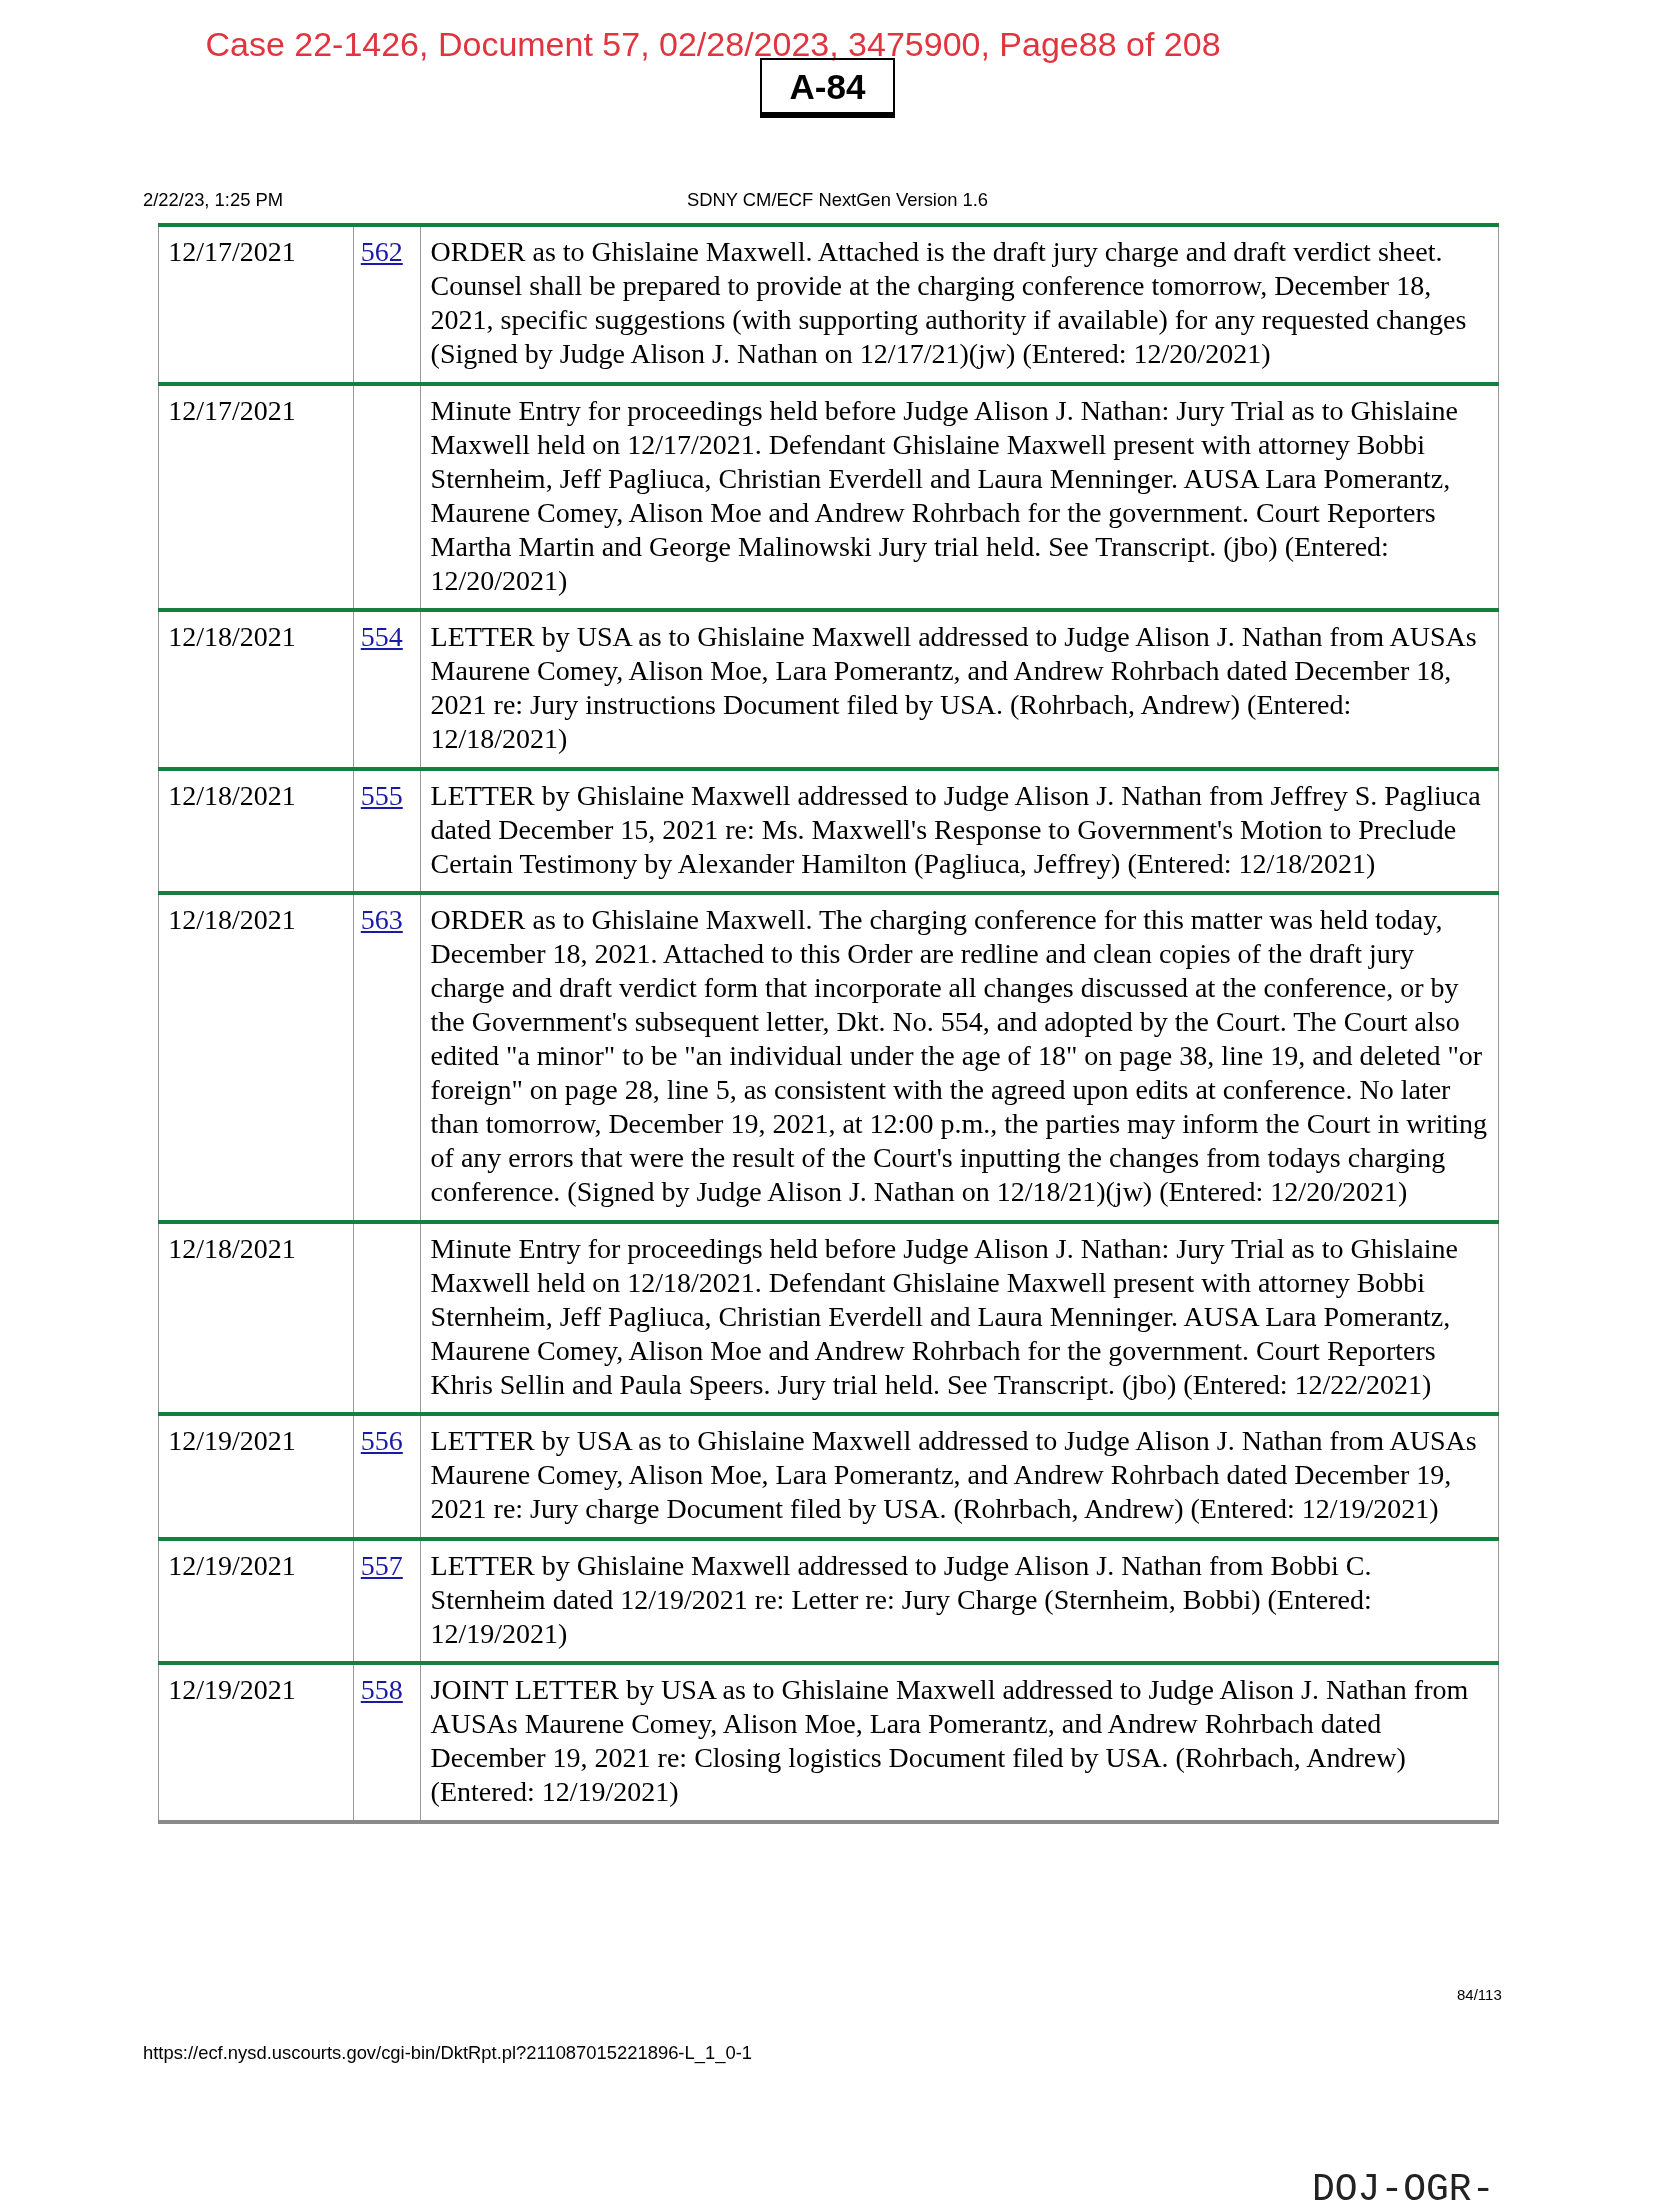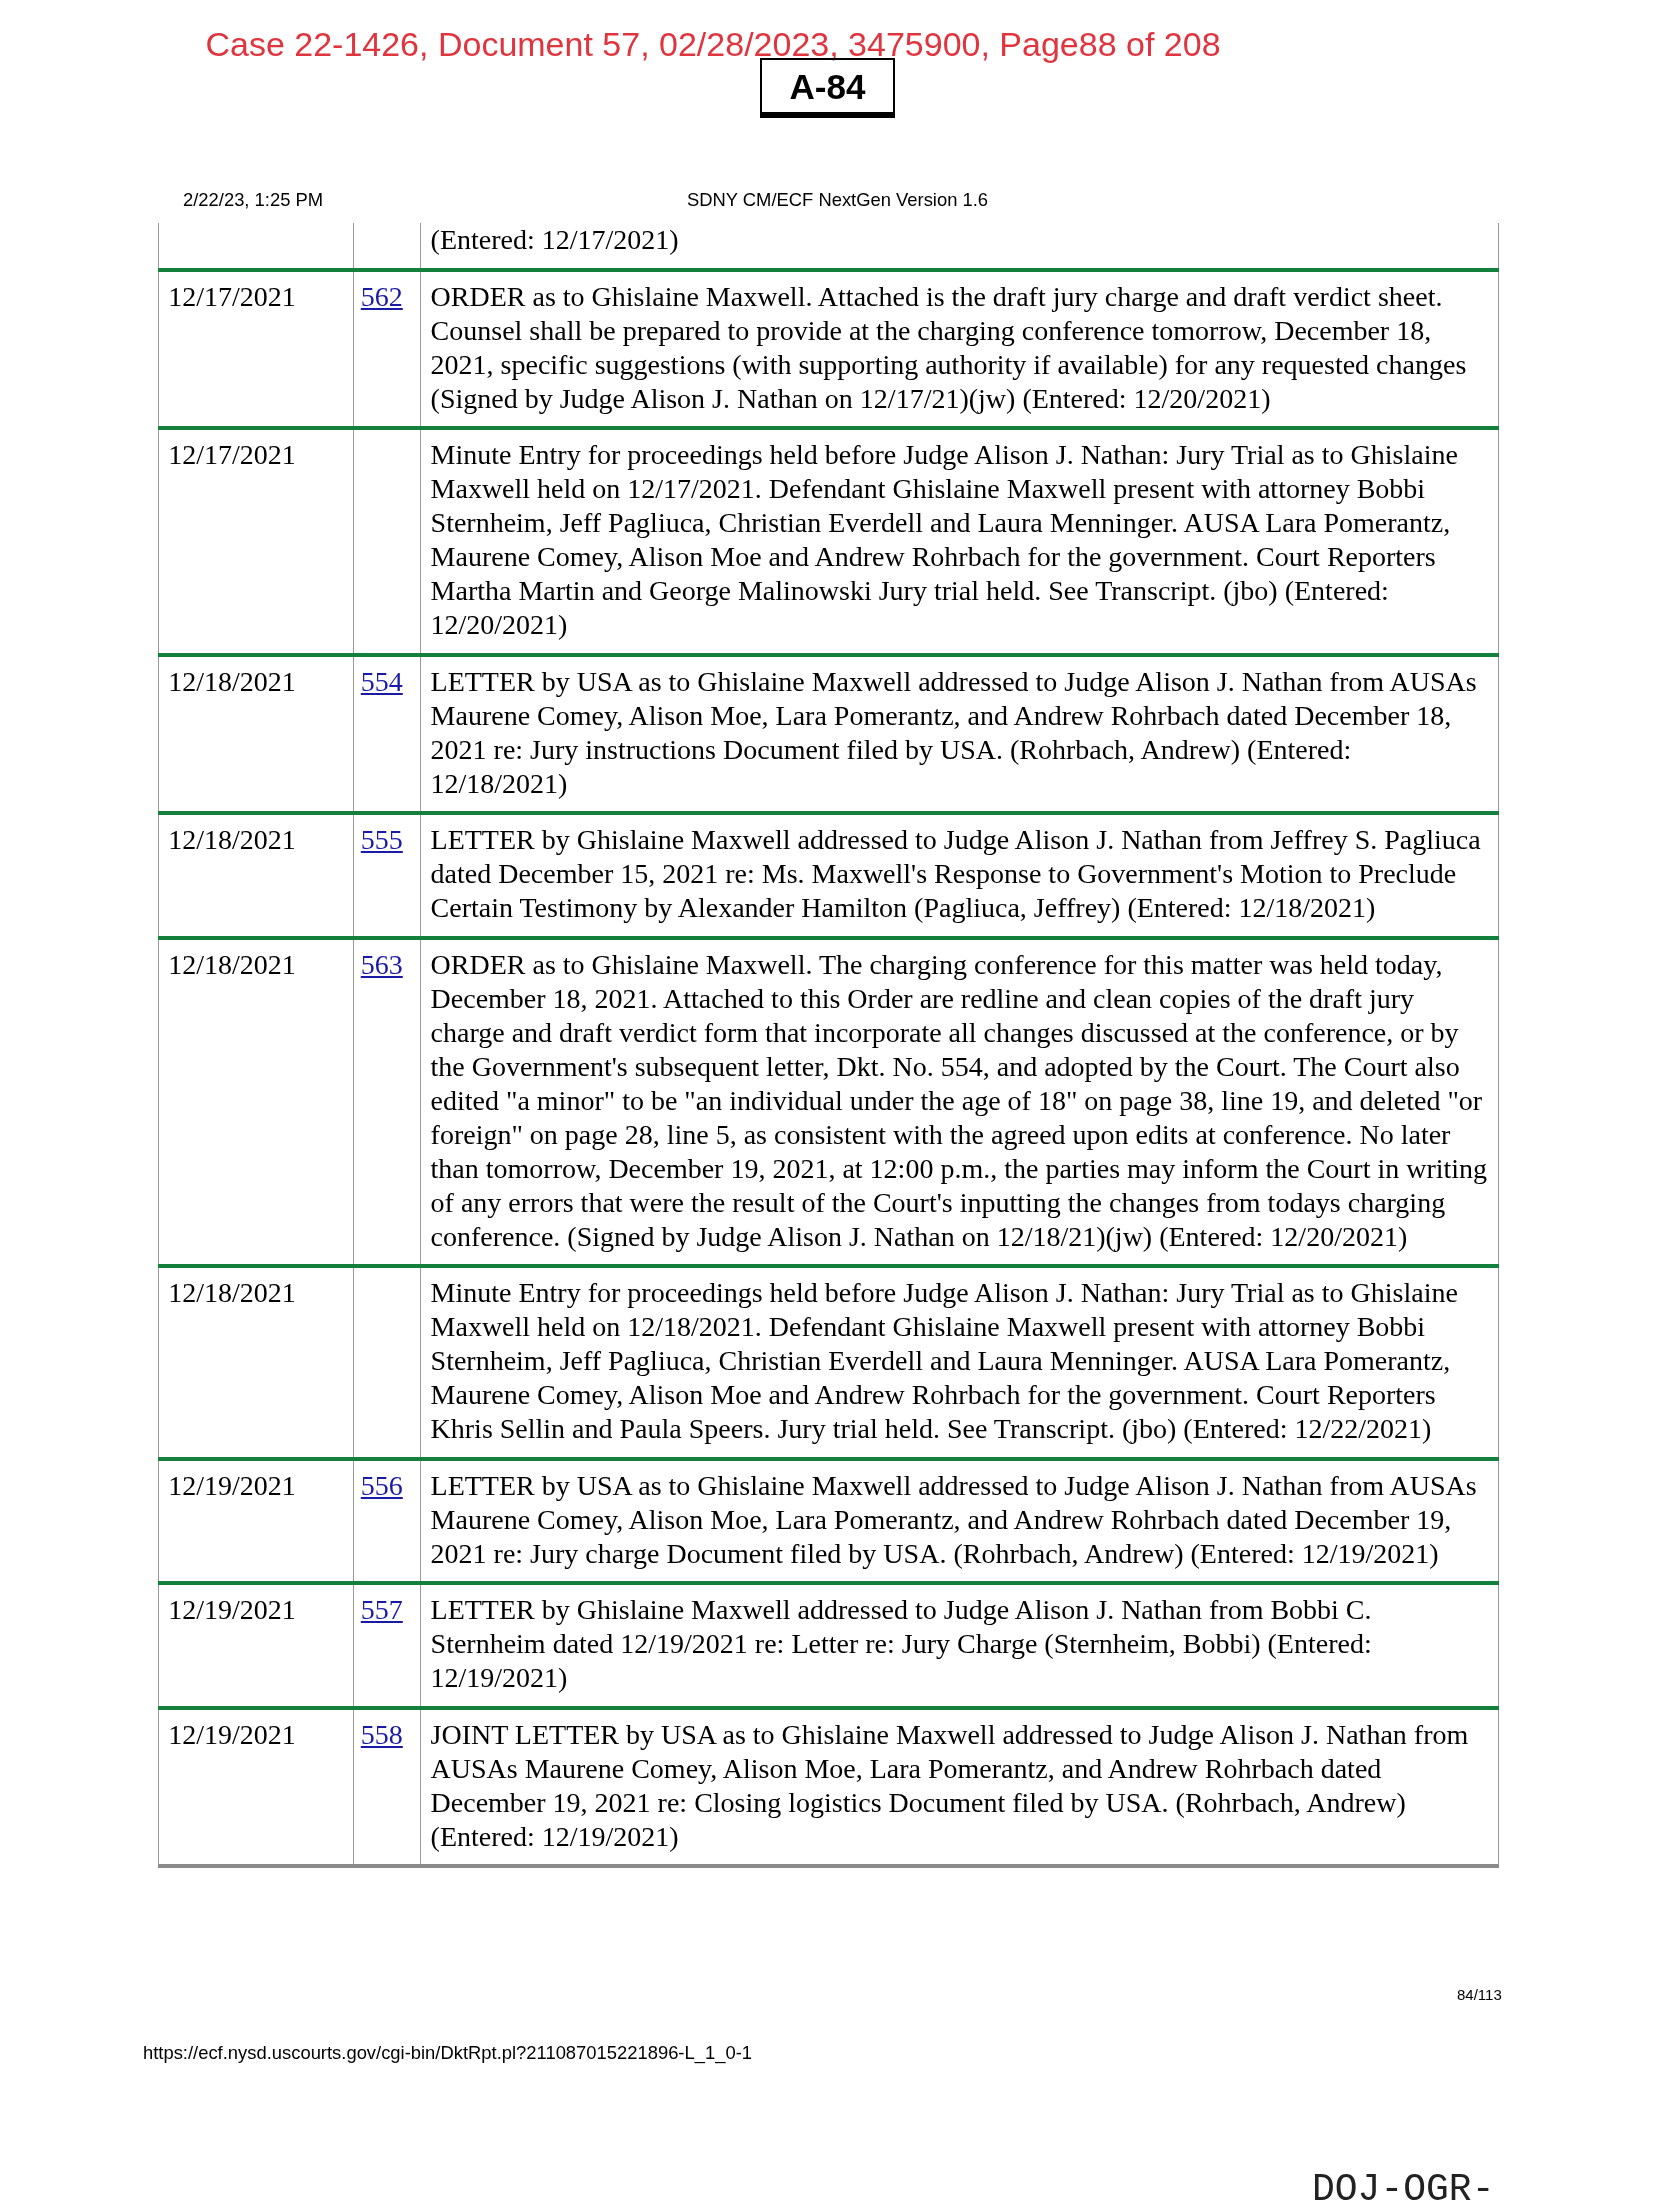--- a/index.html
+++ b/index.html
@@ -2,21 +2,21 @@
 <html style="font-size:10.5px"><head>
 <meta charset="utf-8">
 <style>
   html, body { margin:0; padding:0; background:#fff; }
   body { width:1675px; height:2205px; position:relative; overflow:hidden; }
   .stamp { position:absolute; top:25px; left:0; width:1426px; text-align:center;
     font-family:"Liberation Sans", sans-serif; font-size:34px; color:#e0353f; letter-spacing:0px; }
   .exhibit { position:absolute; top:58px; left:760px; width:135px; height:60px;
     border:2.6px solid #000; border-bottom-width:6.6px; box-sizing:border-box; background:transparent;
     font-family:"Liberation Sans", sans-serif; font-weight:bold; font-size:35px; text-align:center; line-height:53px; }
-  .hdr-left { position:absolute; top:189px; left:143px; font-family:"Liberation Sans", sans-serif; font-size:18.4px; color:#000;margin-left:40px; }
+  .hdr-left { position:absolute; top:189px; left:143px; font-family:"Liberation Sans", sans-serif; font-size:18.4px; color:#000; }
   .hdr-center { position:absolute; top:189px; left:0; width:1675px; text-align:center; font-family:"Liberation Sans", sans-serif; font-size:18.4px; color:#000; }
   table.docket { position:absolute; top:223px; left:158px; width:1341px; border-collapse:collapse;
     font-family:"Liberation Serif", serif; font-size:28px; line-height:34px; color:#000; }
   table.docket td { vertical-align:top; border-left:1.3px solid #999; border-right:1.3px solid #999; padding:8px 8px 10.5px 8px; }
   table.docket tr.row td { border-top:4px solid #15803d; }
   table.docket tr.first td { border-top:none; padding-top:0; }
   table.docket tr.last td { border-bottom:4px solid #8a8a8a; }
   td.date { width:177px; padding-left:9.2px !important; }
   td.num { width:53px; padding-left:6.6px !important; padding-right:6.6px !important; }
   td.num a { color:#1a1aa8; text-decoration:underline;text-align:right; }
@@ -29,25 +29,20 @@
 <body>
 
 <div class="stamp">Case 22-1426, Document 57, 02/28/2023, 3475900, Page88 of 208</div>
 <div class="exhibit">A-84</div>
 
 <div class="hdr-left">2/22/23, 1:25 PM</div>
 <div class="hdr-center">SDNY CM/ECF NextGen Version 1.6</div>
 
 <table class="docket">
   <tbody id="docket-body">
-    <tr class="first">
-      <td class="date"></td>
-      <td class="num"></td>
-      <td class="text">(Entered: 12/17/2021)</td>
-    </tr>
   <tr class="row">
         <td class="date">12/17/2021</td>
         <td class="num"><a href="#">562</a></td>
         <td class="text">ORDER as to Ghislaine Maxwell. Attached is the draft jury charge and draft verdict sheet. Counsel shall be prepared to provide at the charging conference tomorrow, December 18, 2021, specific suggestions (with supporting authority if available) for any requested changes (Signed by Judge Alison J. Nathan on 12/17/21)(jw) (Entered: 12/20/2021)</td>
       </tr>
       <tr class="row">
         <td class="date">12/17/2021</td>
         <td class="num"></td>
         <td class="text">Minute Entry for proceedings held before Judge Alison J. Nathan: Jury Trial as to Ghislaine Maxwell held on 12/17/2021. Defendant Ghislaine Maxwell present with attorney Bobbi Sternheim, Jeff Pagliuca, Christian Everdell and Laura Menninger. AUSA Lara Pomerantz, Maurene Comey, Alison Moe and Andrew Rohrbach for the government. Court Reporters Martha Martin and George Malinowski Jury trial held. See Transcript. (jbo) (Entered: 12/20/2021)</td>
       </tr>

